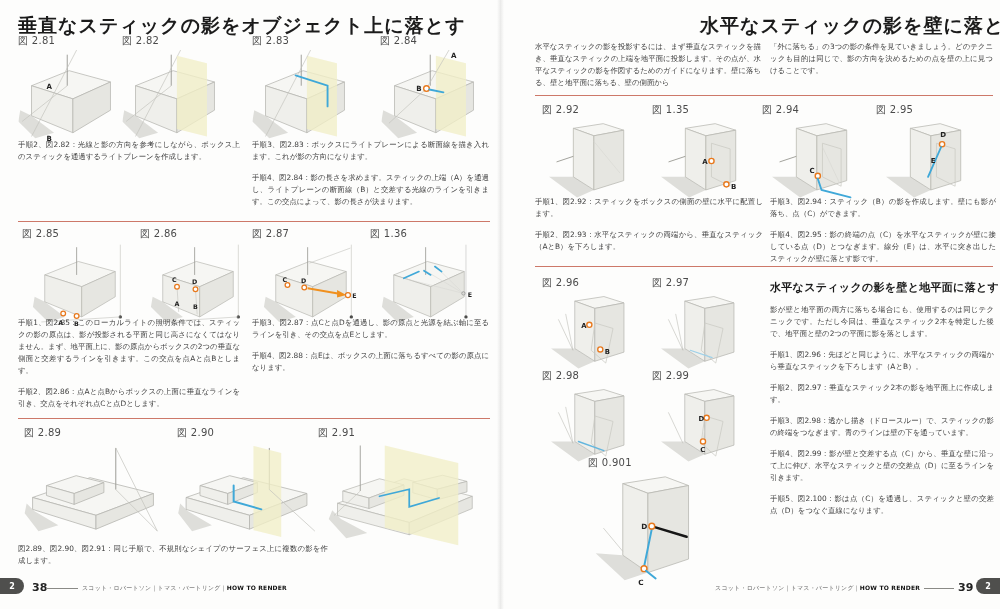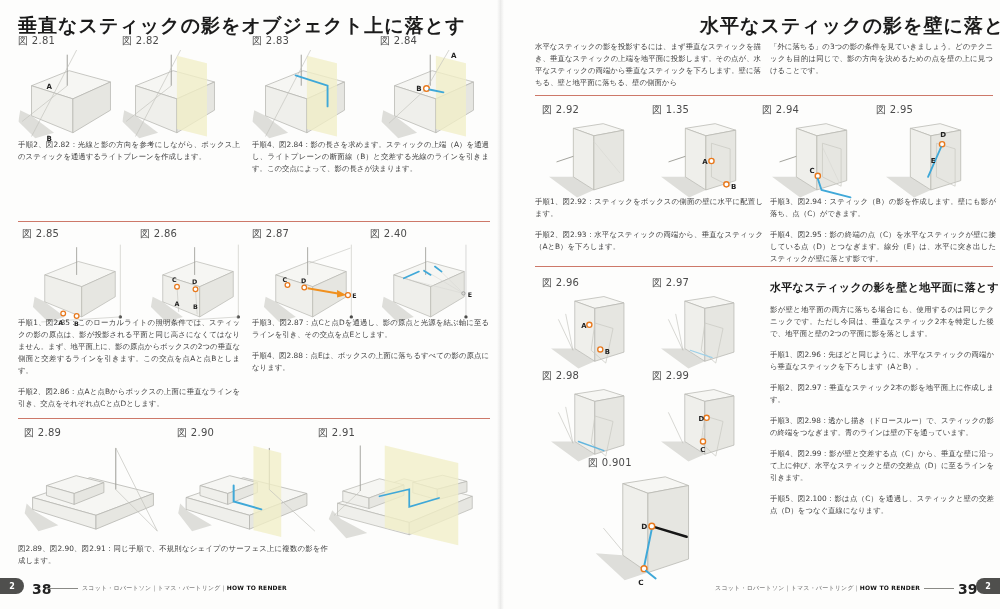--- a/index.html
+++ b/index.html
@@ -11,21 +11,21 @@
   .body-col p{margin:0 0 9px 0}
   .figlabel{font-size:10px;color:#4a4a4a;letter-spacing:.3px;margin-bottom:2px;white-space:nowrap}
   .rule{height:1px;background:#c4604f;opacity:.85}
   .gutter{top:0;left:497px;width:7px;height:609px;
           background:linear-gradient(to right,rgba(0,0,0,0),rgba(0,0,0,.07),rgba(0,0,0,0))}
   .sec2-title{font-size:11px;font-weight:bold;color:#1b1b1b;text-align:right;letter-spacing:.3px;margin:0 0 9px 0;white-space:nowrap}
   .tab{background:#4f4f4d;color:#fff;font-size:8px;font-weight:bold;width:24px;height:16px;
        display:flex;align-items:center;justify-content:center}
   .tab-l{border-radius:0 8px 8px 0}
   .tab-r{border-radius:8px 0 0 8px}
-  .pagenum{font-size:14px;font-weight:bold;color:#222}
+  .pagenum{font-size:11px;font-weight:bold;color:#222}
   .credits{font-size:6px;color:#666;letter-spacing:.2px;white-space:nowrap}
   .credits .bk-title{color:#111;font-weight:bold}
   .fline{height:1px;background:#8a8a86}
   
   .ft{fill:#f6f6f3;stroke:#b6b6b0;stroke-width:.8}
   .fl{fill:#efefeb;stroke:#b6b6b0;stroke-width:.8}
   .fr{fill:#e6e6e1;stroke:#b6b6b0;stroke-width:.8}
   .sh{fill:#dededa}
   .gd{stroke:#c2c2bc;stroke-width:.7;fill:none}
   .gd2{stroke:#d6d6d1;stroke-width:.6;fill:none}
@@ -106,20 +106,21 @@
     <line class="bl" x1="51" y1="42" x2="66" y2="45"></line>
     <text class="ltr" x="74" y="8">A</text>
     <text class="ltr" x="37" y="44">B</text>
   </svg>
 </div>
 
 <div class="abs body-col" style="left:18px;top:139px;width:222px">
   <p>手順2、図2.82：光線と影の方向を参考にしながら、ボックス上のスティックを通過するライトプレーンを作成します。</p>
 </div>
 <div class="abs body-col" style="left:252px;top:139px;width:237px">
+  <p>手順3、図2.83：ボックスにライトプレーンによる断面線を描き入れます。これが影の方向になります。</p>
   <p>手順4、図2.84：影の長さを求めます。スティックの上端（A）を通過し、ライトプレーンの断面線（B）と交差する光線のラインを引きます。この交点によって、影の長さが決まります。</p>
 </div>
 
 <div class="abs rule" style="left:18px;top:221px;width:472px"></div>
 
 <div class="fig" style="left:22px;top:227px">
   <div class="figlabel">図 2.85</div>
   <svg width="116" height="84" viewBox="0 0 112 100">
     <use href="#wbox"></use>
     <line class="gd" x1="104" y1="2" x2="104" y2="88"></line>
@@ -159,21 +160,21 @@
     <circle class="od" cx="48" cy="53" r="2.8"></circle>
     <line class="oa" x1="52" y1="54" x2="88" y2="60"></line>
     <polygon fill="#f0901e" points="87,56 98,62 87,65"></polygon>
     <circle class="od" cx="100" cy="62" r="3"></circle>
     <text class="ltr" x="22" y="46">C</text>
     <text class="ltr" x="44" y="48">D</text>
     <text class="ltr" x="105" y="66">E</text>
   </svg>
 </div>
 <div class="fig" style="left:370px;top:227px">
-  <div class="figlabel">図 2.40</div>
+  <div class="figlabel">図 1.36</div>
   <svg width="118" height="84" viewBox="0 0 112 100">
     <use href="#wbox"></use>
     <line class="gd" x1="100" y1="2" x2="100" y2="88"></line>
     <circle class="pd" cx="100" cy="88" r="2"></circle>
     <line class="gd2" x1="97" y1="60" x2="26" y2="42"></line>
     <line class="gd2" x1="97" y1="60" x2="50" y2="32"></line>
     <line class="gd2" x1="97" y1="60" x2="64" y2="28"></line>
     <line class="bl" x1="26" y1="42" x2="44" y2="34"></line>
     <line class="bl" x1="50" y1="33" x2="58" y2="38"></line>
     <line class="bl" x1="63" y1="28" x2="71" y2="34"></line>
@@ -253,21 +254,21 @@
   </div>
 <div class="abs pagenum" style="left:32px;top:581px">38</div>
 <div class="abs fline" style="left:46px;top:588px;width:32px"></div>
 <div class="abs credits" style="left:82px;top:584px">
   <span>スコット・ロバートソン｜トマス・バートリング｜</span><span class="bk-title">HOW TO RENDER</span>
 </div>
 
 <div class="abs pg-title" style="left:700px;top:13px;width:293px;text-align:right">水平なスティックの影を壁に落とす</div>
 
 <div class="abs body-col" style="left:535px;top:41px;width:226px">
-  <p>水平なスティックの影を投影するには、まず垂直なスティックを描き、垂直なスティックの上端を地平面に投影します。その点が、水平なスティックの両端から垂直なスティックを下ろします。壁に落ちる、壁と地平面に落ちる、壁の側面から</p>
+  <p>水平なスティックの影を投影するには、まず垂直なスティックを描き、垂直なスティックの上端を地平面に投影します。その点が、水平なスティックの影を作図するためのガイドになります。壁に落ちる、壁と地平面に落ちる、壁の側面から</p>
 </div>
 <div class="abs body-col" style="left:770px;top:41px;width:223px">
   <p>「外に落ちる」の3つの影の条件を見ていきましょう。どのテクニックも目的は同じで、影の方向を決めるための点を壁の上に見つけることです。</p>
 </div>
 
 <div class="abs rule" style="left:535px;top:95px;width:458px"></div>
 
 <div class="fig" style="left:542px;top:103px">
   <div class="figlabel">図 2.92</div>
   <svg width="100" height="84" viewBox="0 0 100 90">

